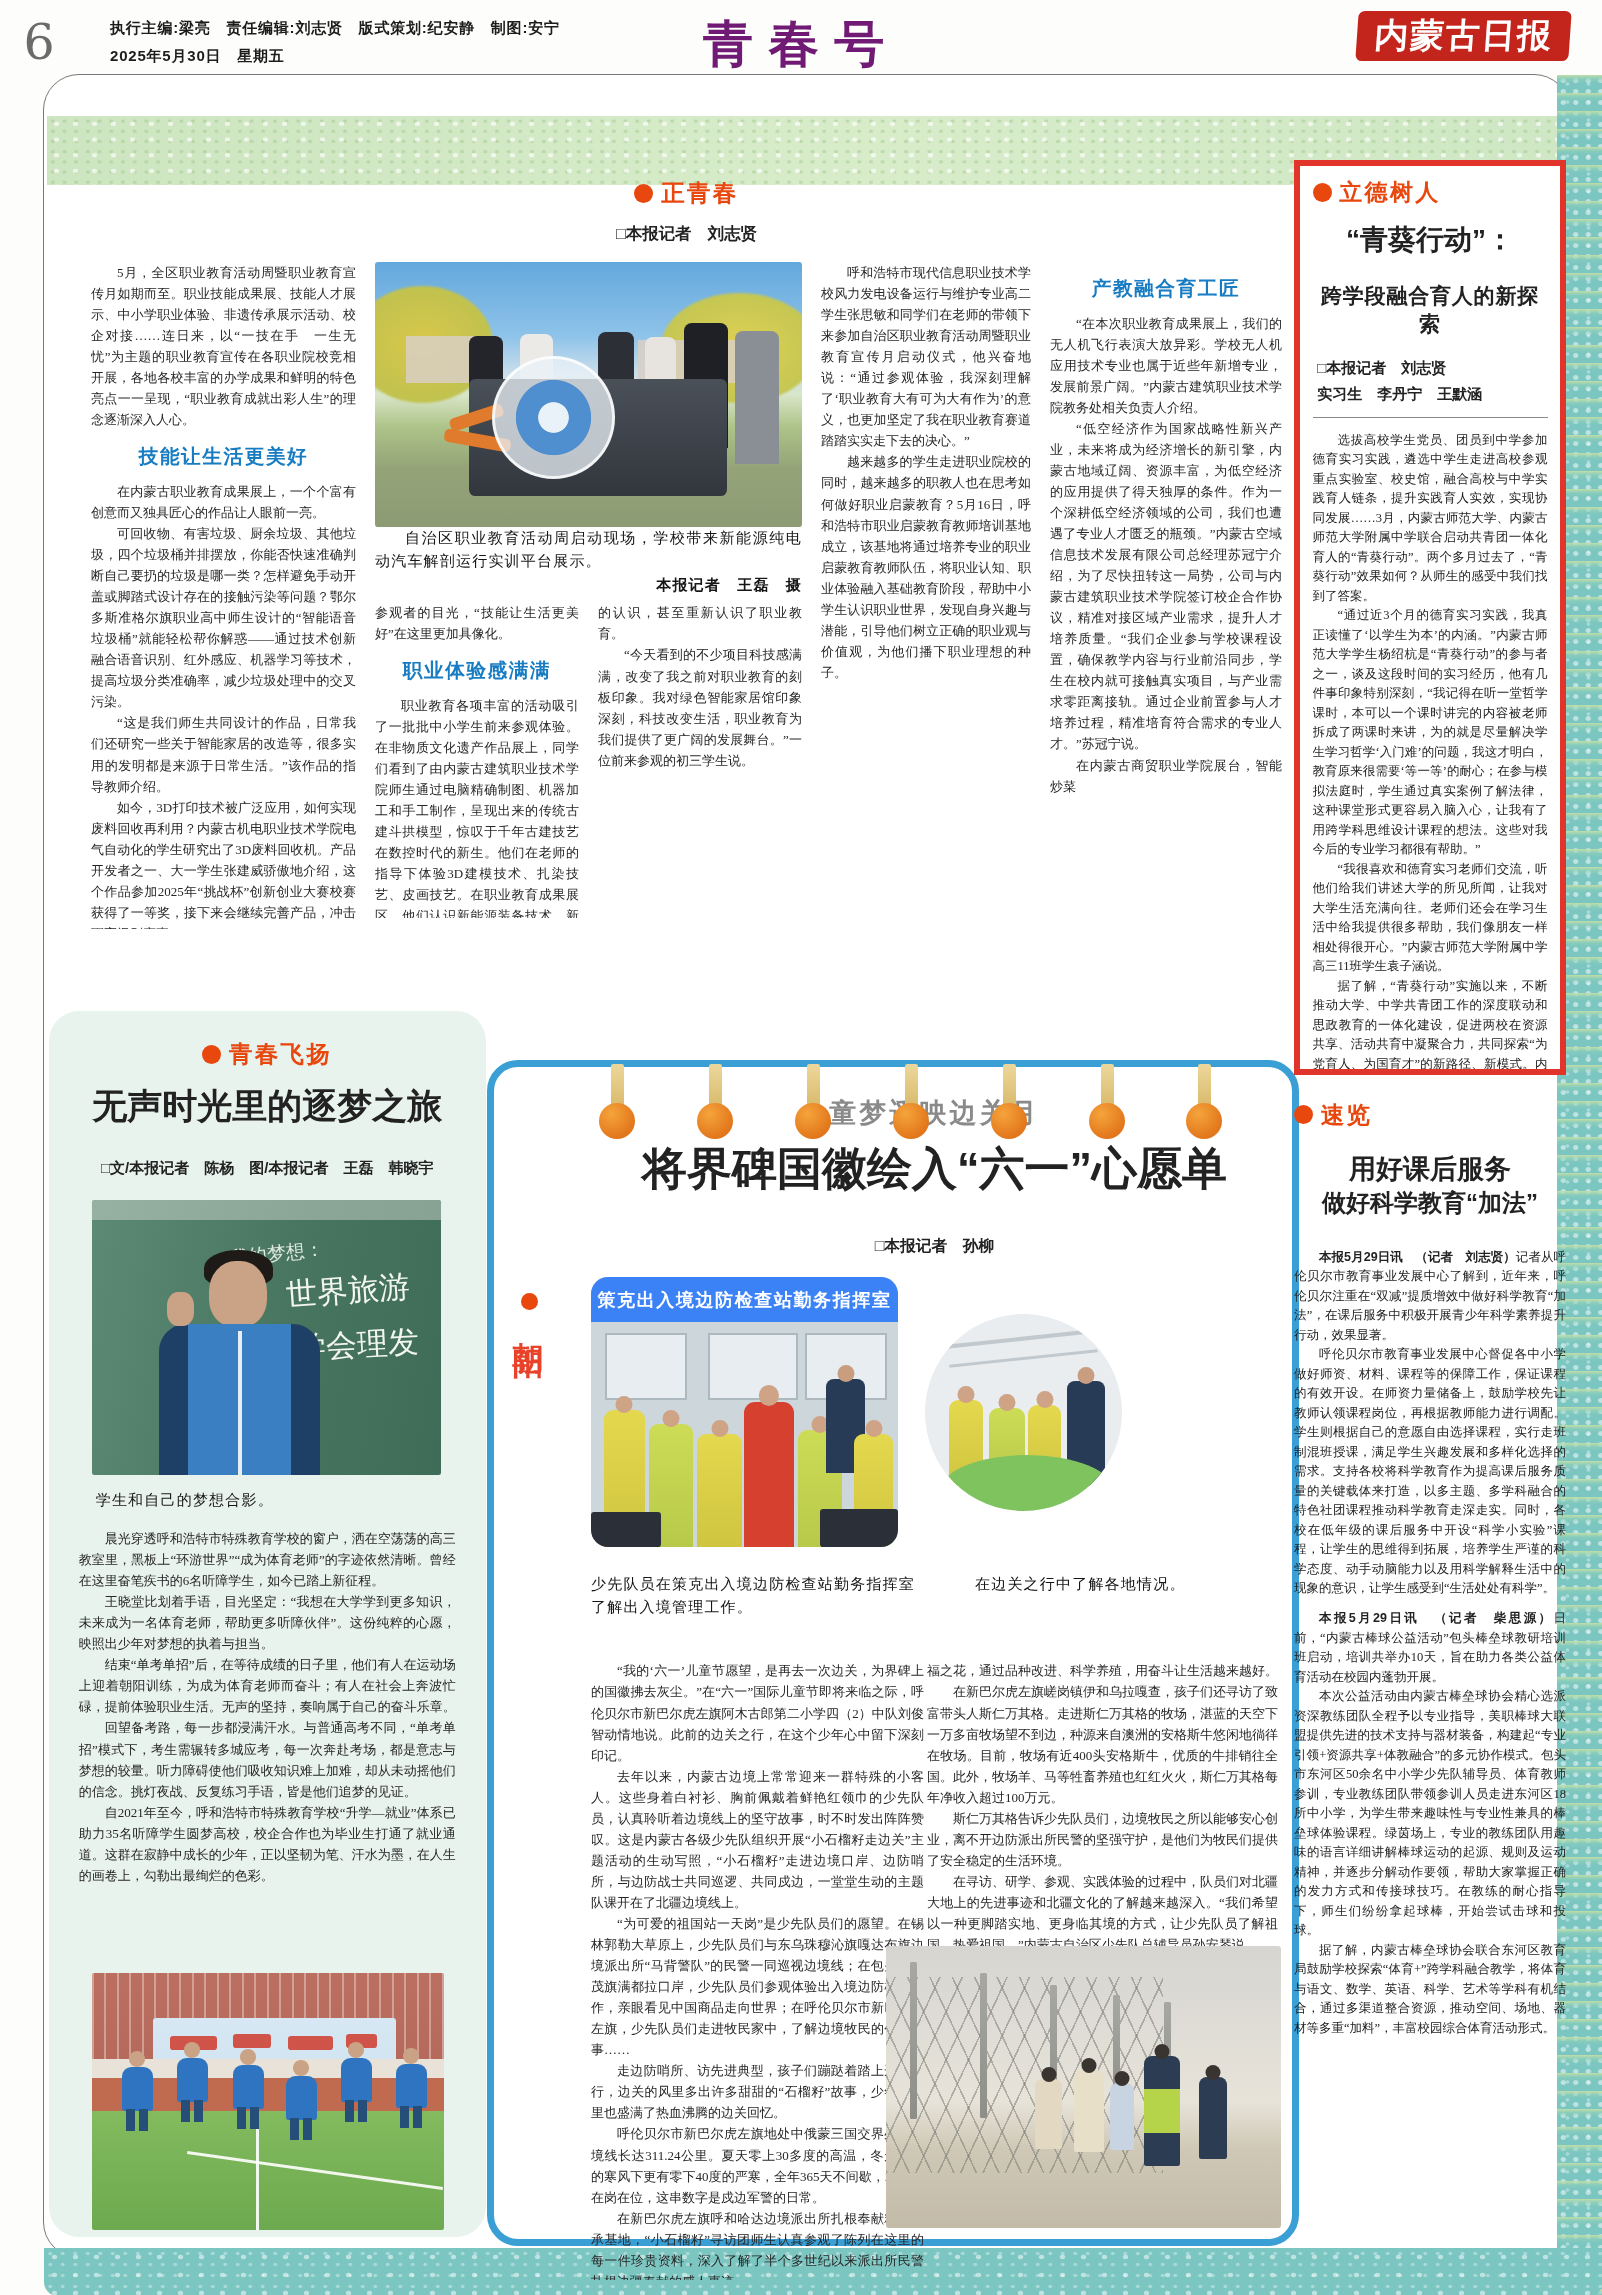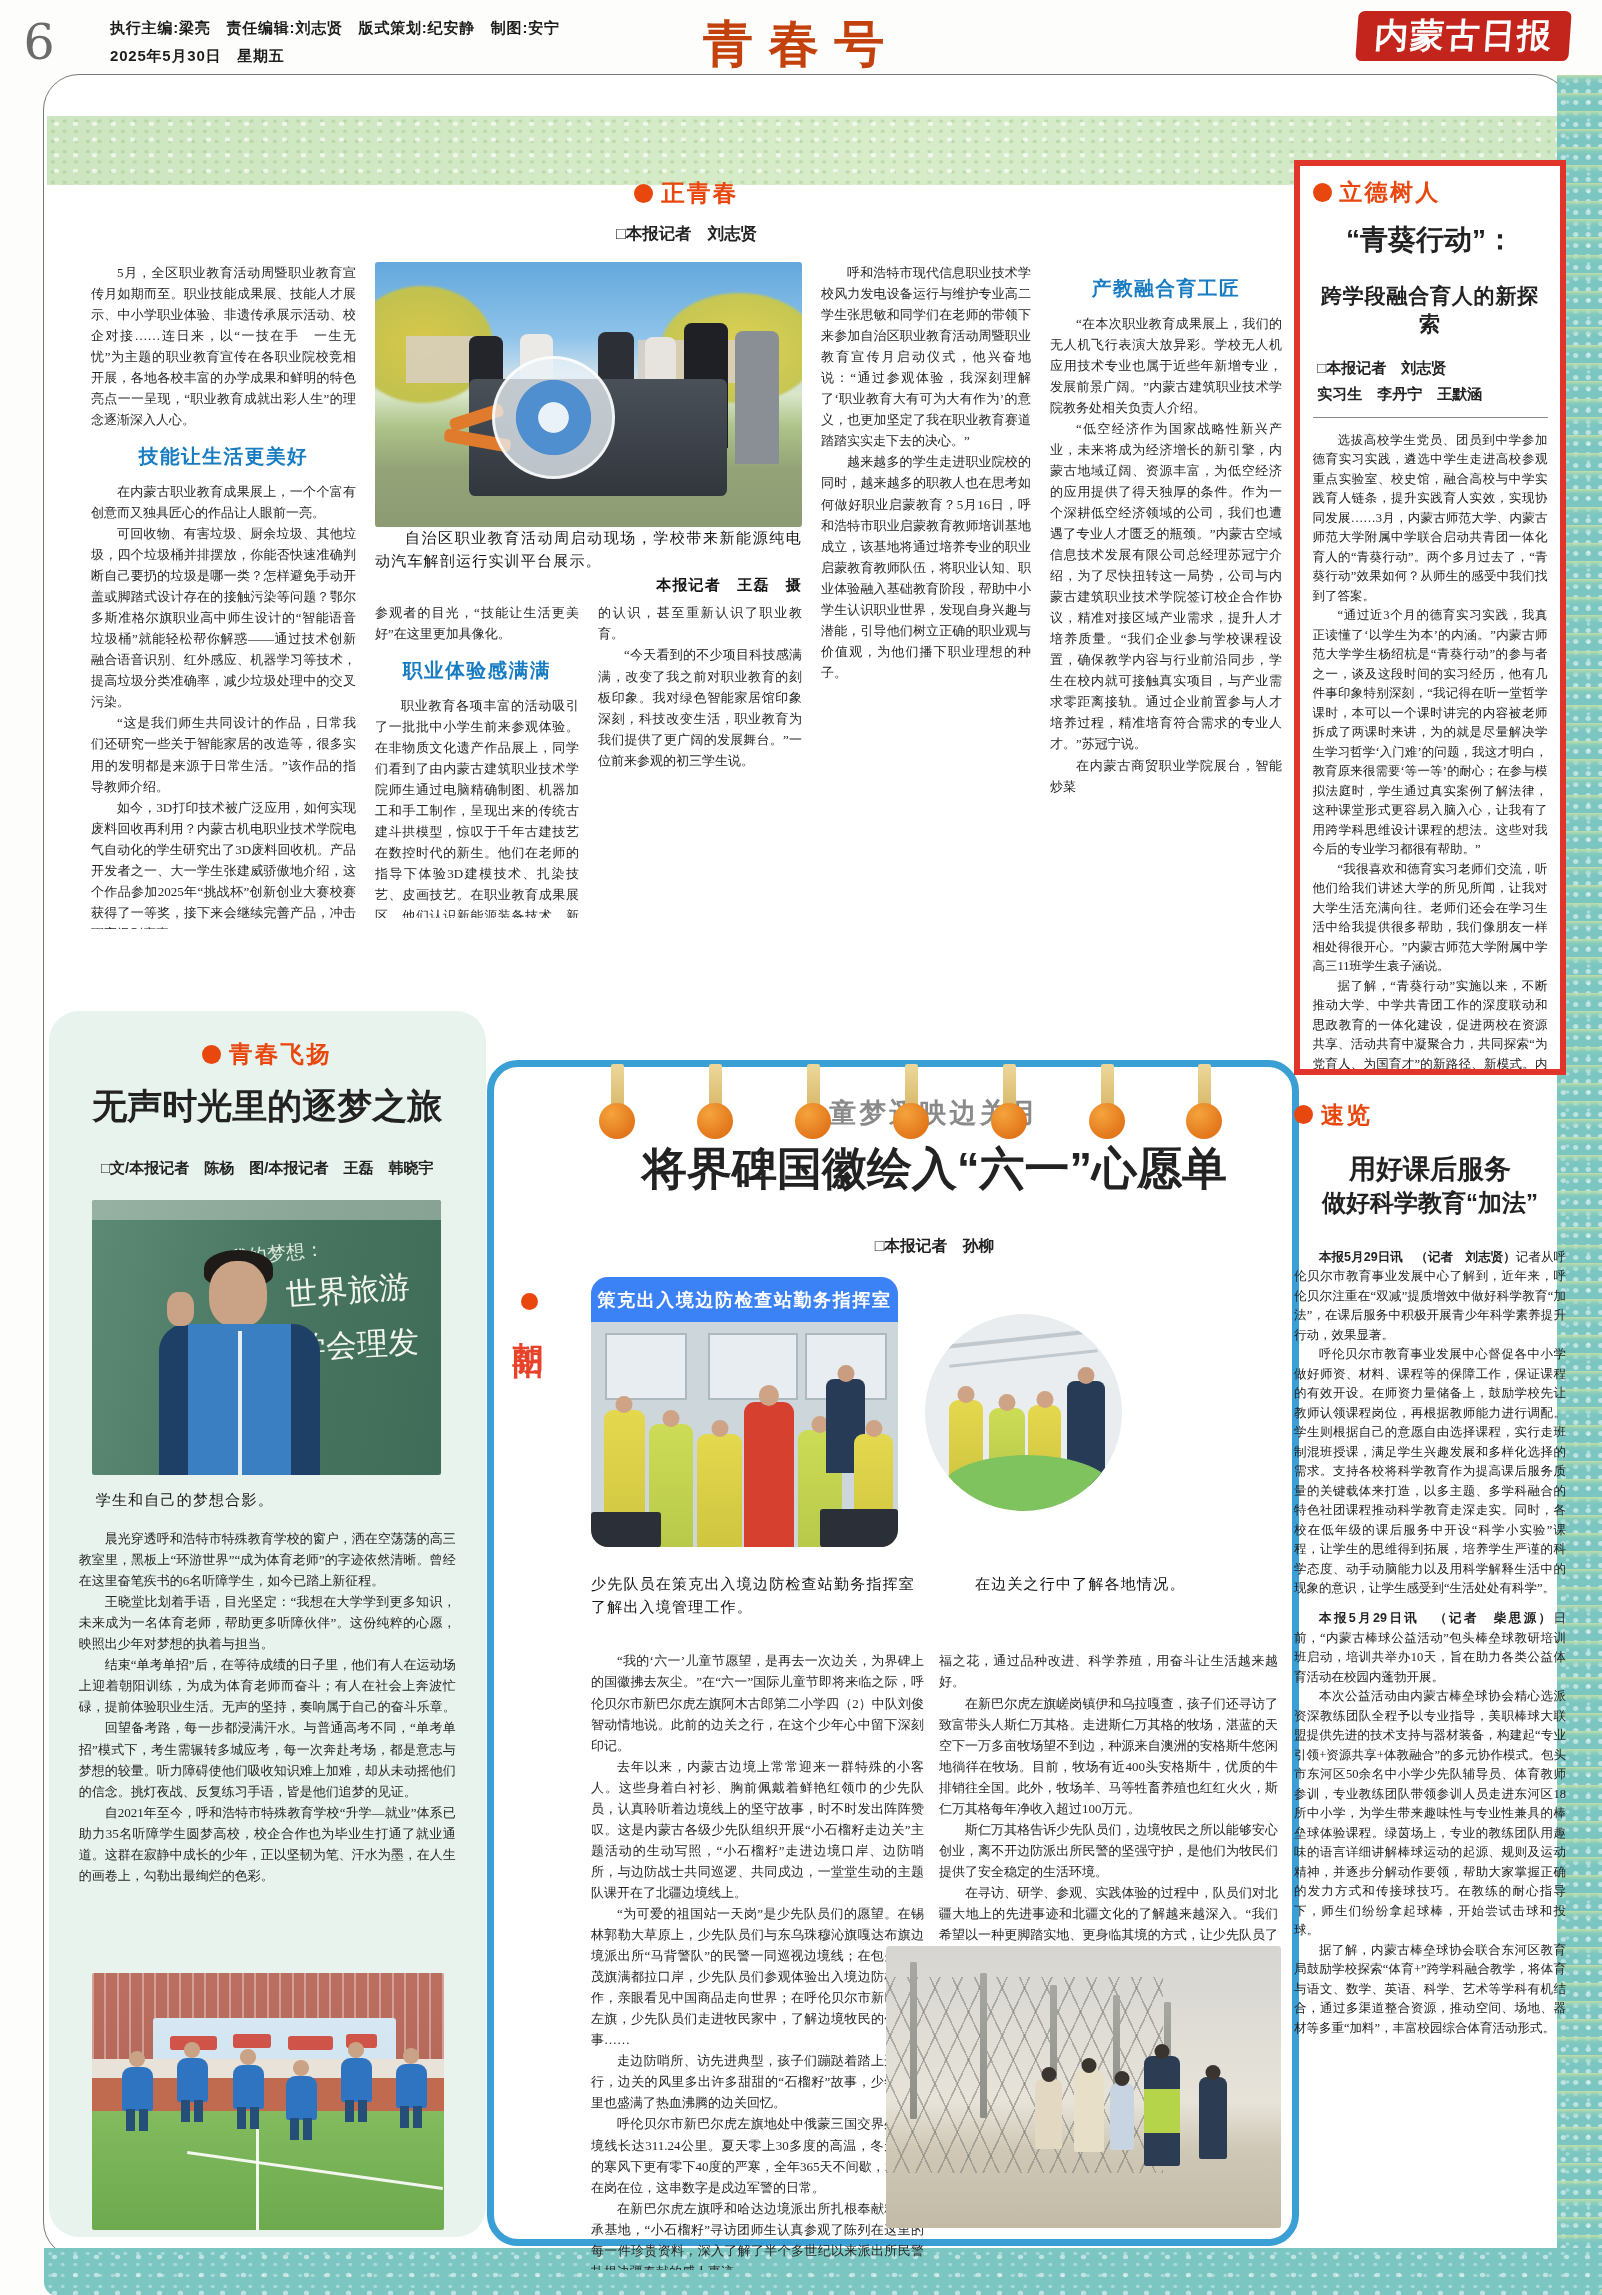--- a/index.html
+++ b/index.html
@@ -6,21 +6,21 @@
   body{width:1603px;height:2295px;position:relative;overflow:hidden;background:#fdfdfb;
        font-family:"Liberation Serif","DejaVu Serif",serif;color:#222}
 
   
   .hdr{position:absolute;left:0;top:0;width:1603px;height:74px}
   .pagenum{position:absolute;left:23.5px;top:14px;font-size:49px;color:#6b6b6b;font-family:"DejaVu Serif",serif}
   .hinfo{position:absolute;left:110px;top:19px;font-family:"Liberation Sans","DejaVu Sans",sans-serif}
   .hinfo .l1{font-size:15px;font-weight:700;color:#1c1c1c;letter-spacing:0.8px}
   .hinfo .l2{font-size:15px;font-weight:700;color:#1c1c1c;margin-top:9.4px;letter-spacing:0.8px}
   .edition{position:absolute;left:0;right:0;top:11px;text-align:center;font-size:50px;font-weight:700;
-           color:#c2410c;letter-spacing:15.7px;font-family:Liberation Serif, serif}
+           color:#701a75;letter-spacing:15.7px;font-family:Liberation Serif, serif}
   .masthead{position:absolute;right:33px;top:11px;width:213px;height:50px;background:#c3251c;border-radius:6.3px;
             color:#fff;display:flex;align-items:center;justify-content:center;font-size:34px;font-weight:700;
             font-family:"DejaVu Serif",serif;transform:skewX(-4deg);letter-spacing:1.6px}
 
   
   .sheet{position:absolute;left:43px;top:74px;width:1525px;height:2182px;background:#fff;
          border:1.6px solid #787878;border-radius:36px}
   .band{position:absolute;background-color:#7cc6c1;
         background-image:radial-gradient(rgba(255,255,255,.5) 2.3px,transparent 3.1px),
                          radial-gradient(rgba(255,255,255,.35) 1.6px,transparent 2.3px);
@@ -160,21 +160,21 @@
   .teach::before{content:"";position:absolute;left:50%;transform:translateX(-50%);top:-17px;width:20.3px;height:20.3px;border-radius:50%;background:#cfa385}
   .cop{position:absolute;border-radius:7.8px 7.8px 0 0;background:#273a56}
   .cop::before{content:"";position:absolute;left:50%;transform:translateX(-50%);top:-14px;width:17px;height:17px;border-radius:50%;background:#c99d7f}
   .desk{position:absolute;background:#2a2f38;border-radius:3.1px}
   .photo-ring{position:relative;width:197px;height:197px;border-radius:50%;overflow:hidden;background:#e9edf0;margin-left:27px;flex:0 0 197px}
   .ringline{position:absolute;background:#c2c9ce}
   .model{position:absolute;left:15.7px;bottom:-14px;width:172px;height:70px;border-radius:50%;background:#7fc35e}
   .b-caps{display:flex;margin-top:11px}
   .b-cap1{width:337px}
   .b-cap2{margin-left:47px;width:282px}
-  .b-cols{display:flex;gap:15px;margin-top:17px}
+  .b-cols{display:flex;gap:3px;margin-top:27px}
   .b-colA{flex:0 0 333px;height:620px;overflow:hidden}
   .b-colB{flex:1}
   .b-colB .flow{height:319px;overflow:hidden}
   .credit{font-family:"Liberation Sans","DejaVu Sans",sans-serif;font-weight:700;font-size:13.3px;text-align:right;margin-top:4.7px}
   .b-cap3{text-align:right;padding-right:23.5px;margin-top:12.5px}
   .photo-patrol{position:absolute;right:11px;bottom:11px;width:395px;height:282px;overflow:hidden;border-radius:3.1px;
       background:linear-gradient(180deg,#d6d5d1 0%,#e7e3d9 55%,#cfc8b6 72%,#c3bba8 100%)}
   .mesh{position:absolute;left:0;top:31px;width:70%;height:196px;
       background:repeating-linear-gradient(65deg,rgba(120,120,115,.5) 0 1.6px,transparent 1.6px 20.3px),
                  repeating-linear-gradient(-65deg,rgba(120,120,115,.5) 0 1.6px,transparent 1.6px 20.3px)}

